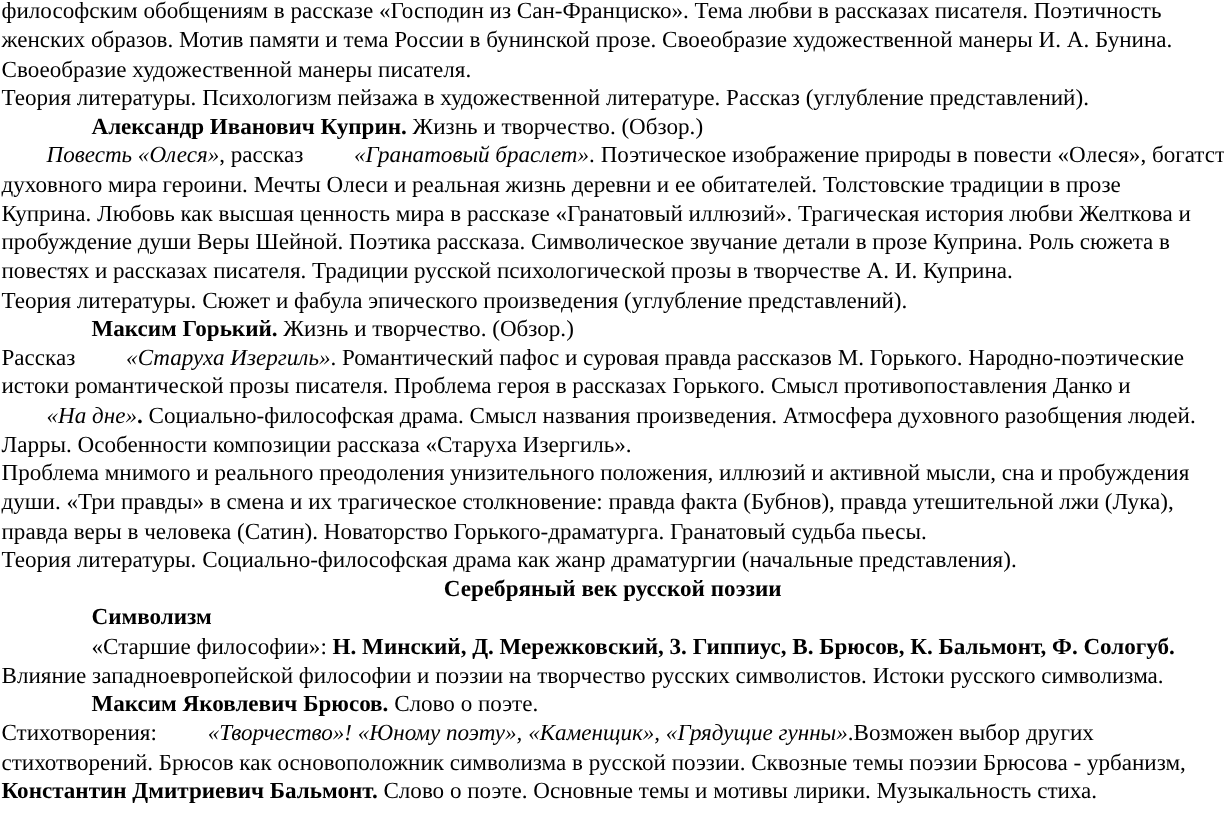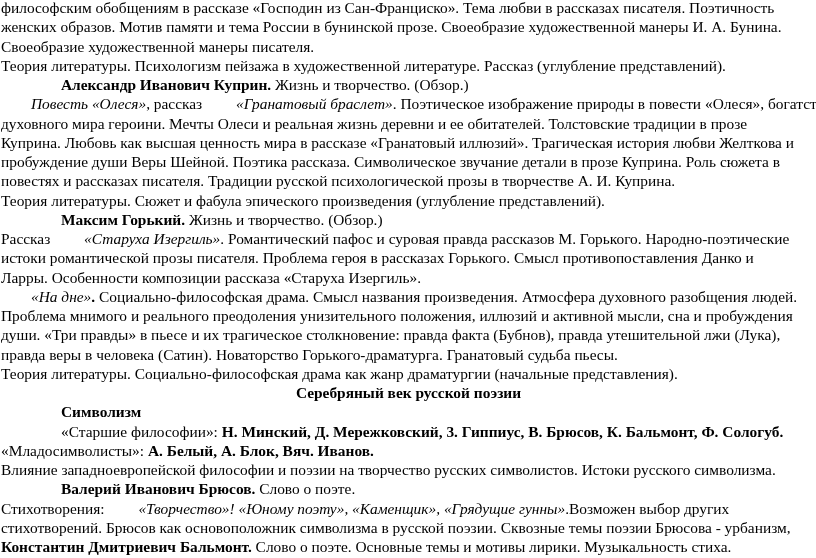--- a/index.html
+++ b/index.html
@@ -26,28 +26,27 @@
     <div class="line indent"><span class="b">Александр Иванович Куприн.</span><span> Жизнь и творчество. (Обзор.)</span></div>
     <div class="line"><span class="i">Повесть «Олеся»</span><span>, рассказ </span><span class="i">«Гранатовый браслет»</span><span>. Поэтическое изображение природы в повести «Олеся», богатство</span></div>
     <div class="line"><span>духовного мира героини. Мечты Олеси и реальная жизнь деревни и ее обитателей. Толстовские традиции в прозе</span></div>
     <div class="line"><span>Куприна. Любовь как высшая ценность мира в рассказе «Гранатовый иллюзий». Трагическая история любви Желткова и</span></div>
     <div class="line"><span>пробуждение души Веры Шейной. Поэтика рассказа. Символическое звучание детали в прозе Куприна. Роль сюжета в</span></div>
     <div class="line"><span>повестях и рассказах писателя. Традиции русской психологической прозы в творчестве А. И. Куприна.</span></div>
     <div class="line"><span>Теория литературы. Сюжет и фабула эпического произведения (углубление представлений).</span></div>
     <div class="line indent"><span class="b">Максим Горький.</span><span> Жизнь и творчество. (Обзор.)</span></div>
     <div class="line"><span>Рассказ </span><span class="i">«Старуха Изергиль»</span><span>. Романтический пафос и суровая правда рассказов М. Горького. Народно-поэтические</span></div>
     <div class="line"><span>истоки романтической прозы писателя. Проблема героя в рассказах Горького. Смысл противопоставления Данко и</span></div>
+    <div class="line"><span class="i">«На дне»</span><span class="b">.</span><span> Социально-философская драма. Смысл названия произведения. Атмосфера духовного разобщения людей.</span></div>
     <div class="line"><span>Ларры. Особенности композиции рассказа «Старуха Изергиль».</span></div>
-    <div class="line"><span class="i">«На дне»</span><span class="b">.</span><span> Социально-философская драма. Смысл названия произведения. Атмосфера духовного разобщения людей.</span></div>
     <div class="line"><span>Проблема мнимого и реального преодоления унизительного положения, иллюзий и активной мысли, сна и пробуждения</span></div>
-    <div class="line"><span>души. «Три правды» в пьесе и их трагическое столкновение: правда факта (Бубнов), правда утешительной лжи (Лука),</span></div>
+    <div class="line"><span>души. «Три правды» в смена и их трагическое столкновение: правда факта (Бубнов), правда утешительной лжи (Лука),</span></div>
     <div class="line"><span>правда веры в человека (Сатин). Новаторство Горького-драматурга. Гранатовый судьба пьесы.</span></div>
     <div class="line"><span>Теория литературы. Социально-философская драма как жанр драматургии (начальные представления).</span></div>
     <div class="line center"><span class="b">Серебряный век русской поэзии</span></div>
     <div class="line indent"><span class="b">Символизм</span></div>
     <div class="line indent"><span>«Старшие философии»: </span><span class="b">Н. Минский, Д. Мережковский, 3. Гиппиус, В. Брюсов, К. Бальмонт, Ф. Сологуб.</span></div>
-    <div class="line"><span>«Младосимволисты»: </span><span class="b">А. Белый, А. Блок, Вяч. Иванов.</span></div>
     <div class="line"><span>Влияние западноевропейской философии и поэзии на творчество русских символистов. Истоки русского символизма.</span></div>
-    <div class="line indent"><span class="b">Валерий Иванович Брюсов.</span><span> Слово о поэте.</span></div>
+    <div class="line indent"><span class="b">Максим Яковлевич Брюсов.</span><span> Слово о поэте.</span></div>
     <div class="line"><span>Стихотворения: </span><span class="i">«Творчество»! «Юному поэту», «Каменщик», «Грядущие гунны»</span><span>.Возможен выбор других</span></div>
     <div class="line"><span>стихотворений. Брюсов как основоположник символизма в русской поэзии. Сквозные темы поэзии Брюсова - урбанизм,</span></div>
     <div class="line"><span class="b">Константин Дмитриевич Бальмонт.</span><span> Слово о поэте. Основные темы и мотивы лирики. Музыкальность стиха.</span></div>
   </div>
 
 </body></html>

